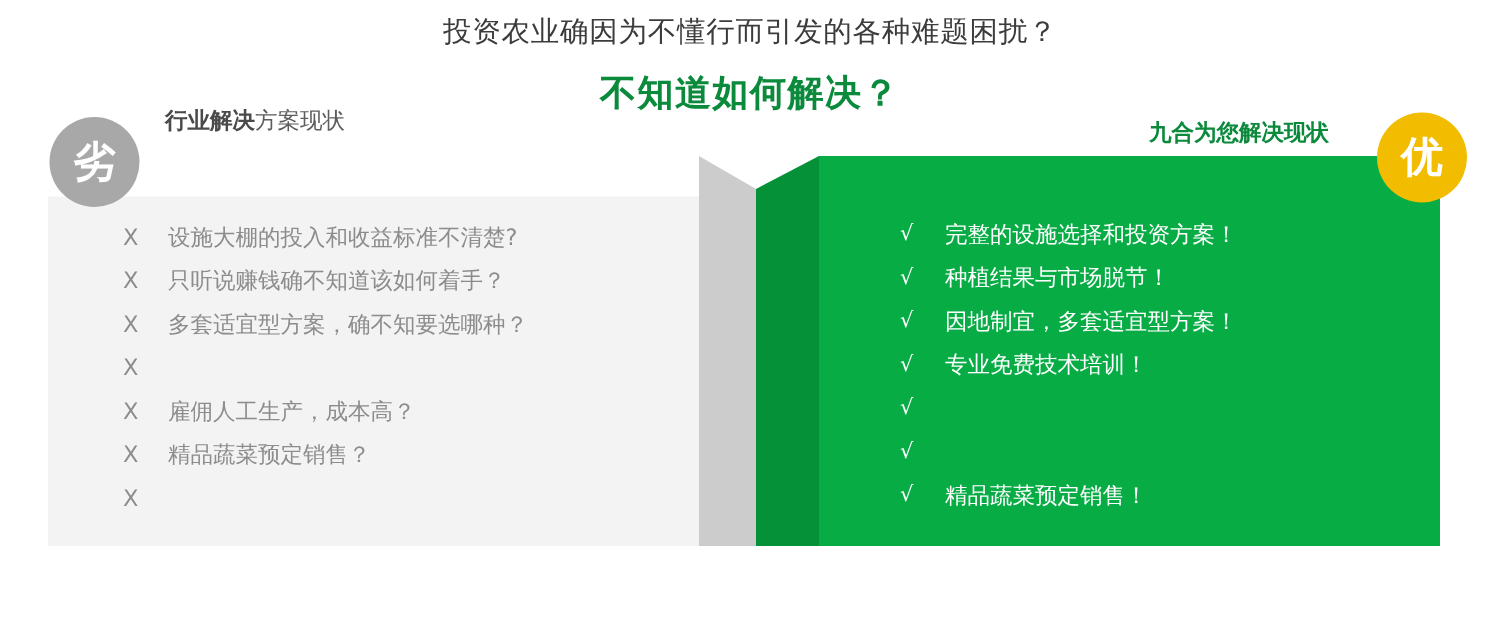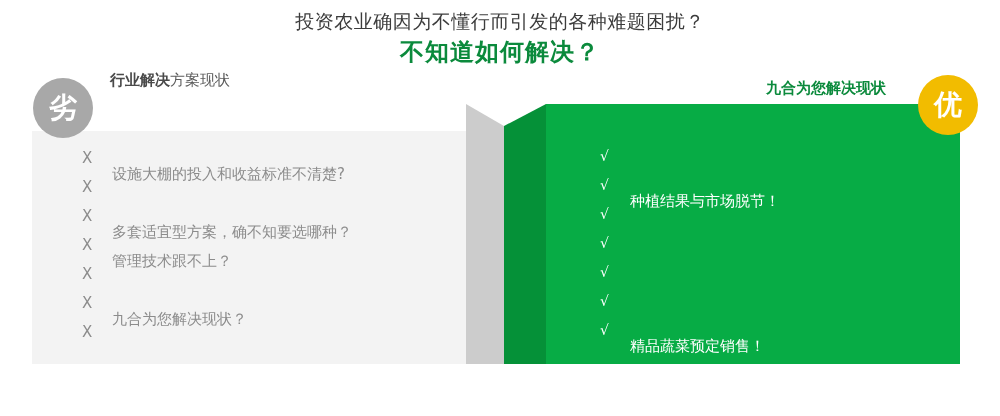--- a/index.html
+++ b/index.html
@@ -33,21 +33,21 @@
     line-height: 26px;
     font-weight: normal;
     margin: 0;
   }
   .headline-2 {
     font-size: 24px;
     color: #0b8a3c;
     font-weight: bold;
     letter-spacing: 1px;
     line-height: 32px;
-    margin: 2px 0 0 0;
+    margin: 12px 0 0 0;
   }
 
   
   .sub-header {
     position: absolute;
     font-size: 15px;
     line-height: 20px;
     white-space: nowrap;
   }
   .sub-header .hl {
@@ -155,21 +155,20 @@
   .marker {
     width: 30px;
     flex: 0 0 30px;
     font-size: 15px;
     line-height: 29px;
   }
   .item-text {
     font-size: 15px;
     line-height: 29px;
     white-space: nowrap;
-    margin-top: 16px;
   }
   #list-left .marker,
   #list-left .item-text { color: #8c8c8c; }
   #list-right .marker,
   #list-right .item-text { color: #ffffff; }
   #list-right .marker { font-size: 14px; }
 </style>
 </head>
 <body>
 
@@ -198,54 +197,58 @@
 
   <div class="sub-header" id="right-sub-header">九合为您解决现状</div>
 
   <div class="list" id="list-left">
     <div class="list-item">
       <span class="marker">X</span>
       <span class="item-text">设施大棚的投入和收益标准不清楚?</span>
     </div>
     <div class="list-item">
       <span class="marker">X</span>
+      <span class="item-text">只听说赚钱确不知道该如何着手？</span>
     </div>
     <div class="list-item">
       <span class="marker">X</span>
       <span class="item-text">多套适宜型方案，确不知要选哪种？</span>
     </div>
     <div class="list-item">
       <span class="marker">X</span>
-      <span class="item-text">管理技术跟不上？</span>
-    </div>
-    <div class="list-item">
-      <span class="marker">X</span>
-    </div>
-    <div class="list-item">
-      <span class="marker">X</span>
-      <span class="item-text">九合为您解决现状？</span>
+    </div>
+    <div class="list-item">
+      <span class="marker">X</span>
+      <span class="item-text">雇佣人工生产，成本高？</span>
+    </div>
+    <div class="list-item">
+      <span class="marker">X</span>
+      <span class="item-text">精品蔬菜预定销售？</span>
     </div>
     <div class="list-item">
       <span class="marker">X</span>
     </div>
   </div>
 
   <div class="list" id="list-right">
     <div class="list-item">
       <span class="marker">√</span>
+      <span class="item-text">完整的设施选择和投资方案！</span>
     </div>
     <div class="list-item">
       <span class="marker">√</span>
       <span class="item-text">种植结果与市场脱节！</span>
     </div>
     <div class="list-item">
       <span class="marker">√</span>
-    </div>
-    <div class="list-item">
-      <span class="marker">√</span>
+      <span class="item-text">因地制宜，多套适宜型方案！</span>
+    </div>
+    <div class="list-item">
+      <span class="marker">√</span>
+      <span class="item-text">专业免费技术培训！</span>
     </div>
     <div class="list-item">
       <span class="marker">√</span>
     </div>
     <div class="list-item">
       <span class="marker">√</span>
     </div>
     <div class="list-item">
       <span class="marker">√</span>
       <span class="item-text">精品蔬菜预定销售！</span>

